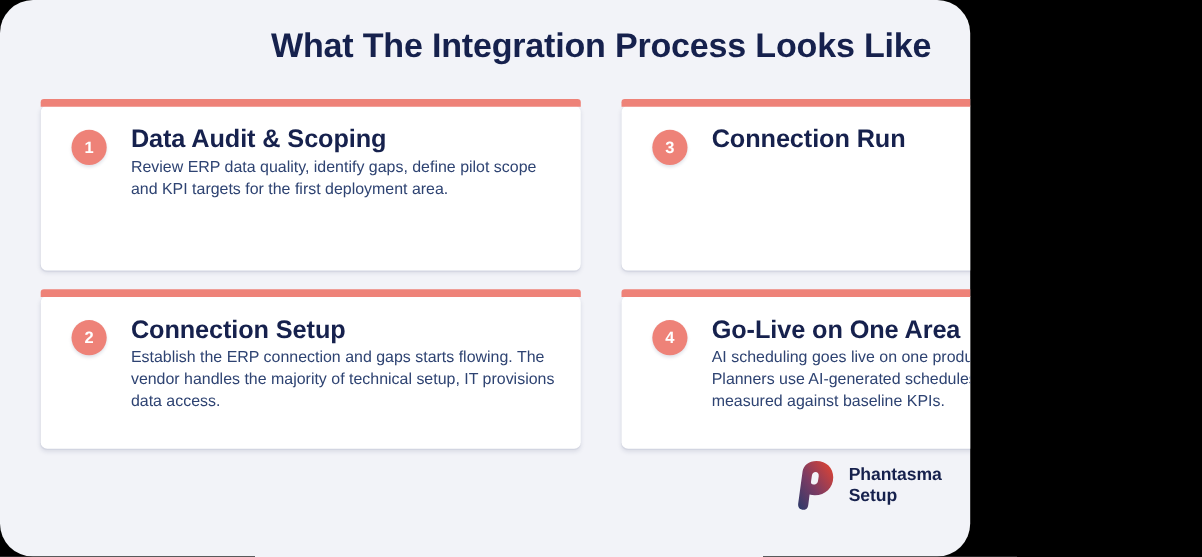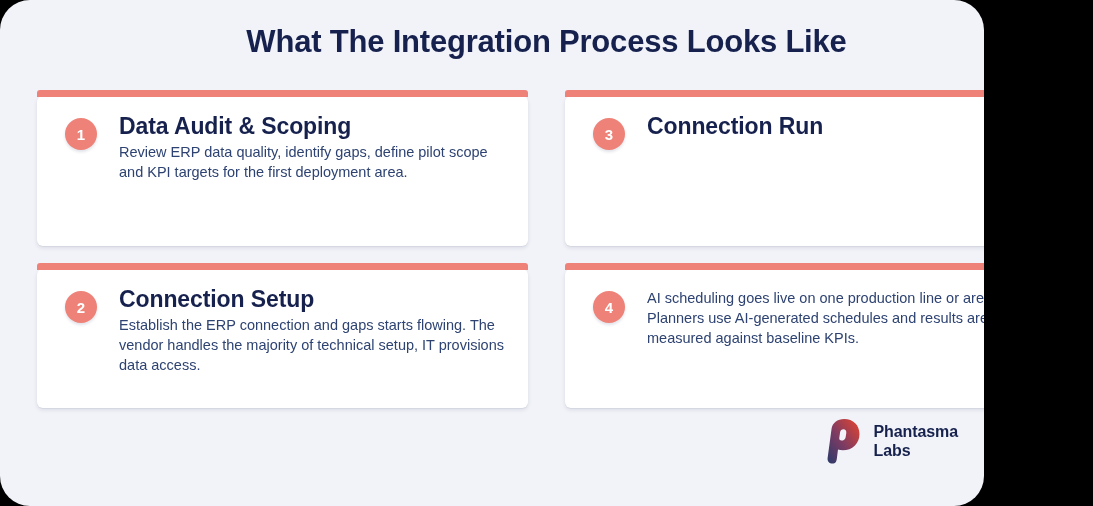--- a/index.html
+++ b/index.html
@@ -10,21 +10,21 @@
     background: #000000;
     overflow: hidden;
   }
 
   body {
     font-family: "Liberation Sans", sans-serif;
   }
 
   #page {
     position: relative;
-    width: 984px;
+    width: 882px;
     height: 506px;
     background: #F2F3F8;
     border-radius: 30px;
     overflow: hidden;
   }
 
   
   #page-title {
     position: absolute;
     left: 0;
@@ -177,20 +177,21 @@
           <div class="step-desc">Establish the ERP connection and gaps starts flowing. The vendor handles the majority of technical setup, IT provisions data access.</div>
         </div>
       </div>
     </div>
 
     <div class="step-card">
       <div class="card-accent"></div>
       <div class="card-body-row">
         <div class="step-badge">4</div>
         <div class="step-text">
+          <div class="step-title">Go-Live on One Area</div>
           <div class="step-desc">AI scheduling goes live on one production line or area. Planners use AI-generated schedules and results are measured against baseline KPIs.</div>
         </div>
       </div>
     </div>
 
   </div>
 
   <div id="brand-logo">
     <svg id="logo-mark" viewBox="0 0 44 46">
       <defs>
@@ -204,17 +205,17 @@
                C13.3 5.2 18.4 1.0 25.2 1.0 C34.2 1.0 40.5 7.2 40.5 15.9
                C40.5 25.4 33.3 32.3 23.8 32.3 C22.0 32.3 20.4 32.1 19.0 31.6
                L17.9 40.2 C17.5 43.5 16.5 45.5 13.5 45.5 Z" fill="url(#pgrad)"></path>
       <path d="M22.5 22.5 C20.9 22.5 20.0 21.4 20.3 19.7
                L21.1 14.3 C21.4 12.3 22.7 11.2 24.4 11.2
                C26.4 11.2 27.6 12.7 27.3 14.9 L26.6 19.4
                C26.2 21.4 24.5 22.5 22.5 22.5 Z" fill="#F2F3F8"></path>
     </svg>
     <div id="logo-wordmark">
       <div>Phantasma</div>
-      <div>Labs</div>
+      <div>Setup</div>
     </div>
   </div>
 
 </div>
 
 </body></html>

